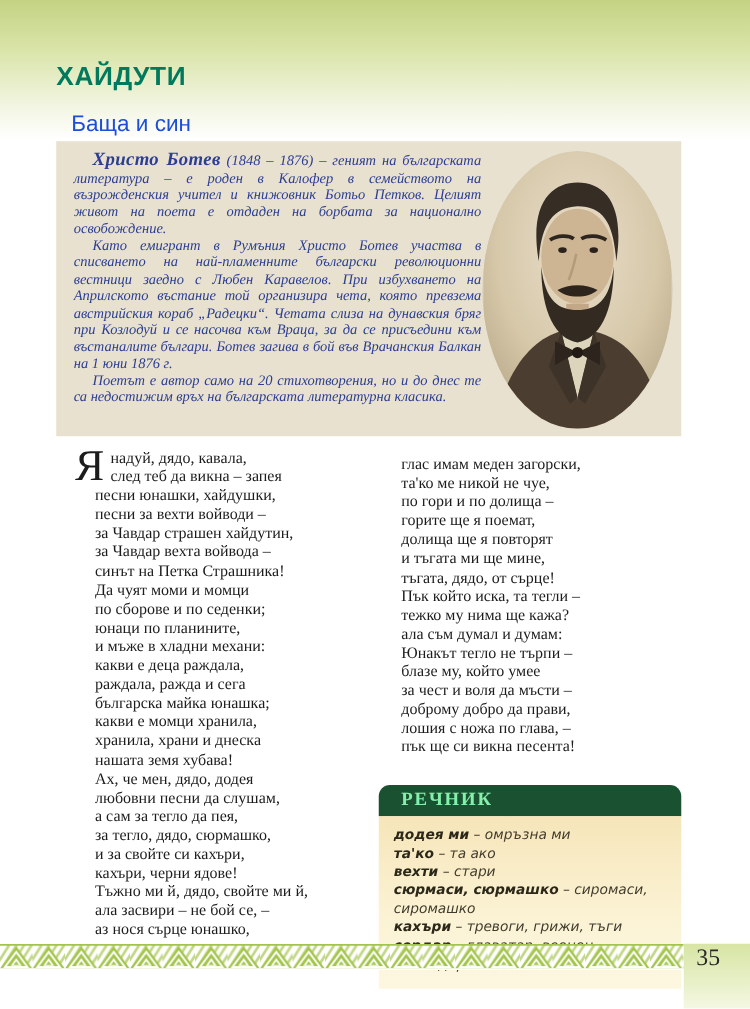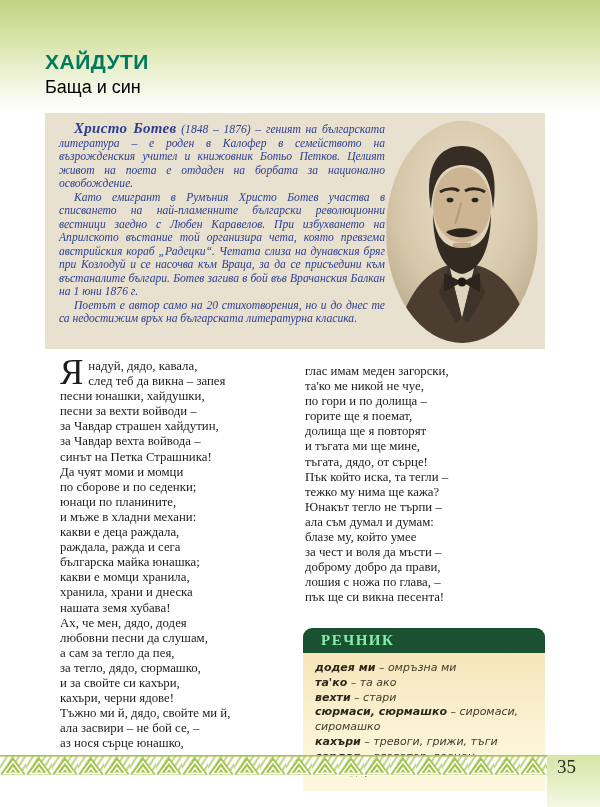--- a/index.html
+++ b/index.html
@@ -11,23 +11,23 @@
   .top-band{
     position:absolute;left:0;top:0;width:600px;height:112px;
     background:linear-gradient(180deg,#c3d383 0%,#d9e4a8 35%,#f2f5e1 75%,#ffffff 100%);
   }
   .page-title{
     position:absolute;left:45px;top:50px;margin:0;
     font-family:"Liberation Sans",sans-serif;font-weight:bold;
     font-size:21px;color:#00795c;letter-spacing:.5px;
   }
   .page-subtitle{
-    position:absolute;left:45px;top:77px;margin:0;
+    position:absolute;left:45px;top:77px;margin:12px;
     font-family:"Liberation Sans",sans-serif;font-weight:normal;
-    font-size:18px;color:#000000;
+    font-size:18px;color:#1d4ed8;
   }
   
   .bio-box{
     position:absolute;left:45px;top:113px;width:500px;height:236px;
     background:#e9e1d0;
   }
   .bio-text{
     position:absolute;left:14px;top:9px;width:326px;
     font-style:italic;color:#2b3e92;font-size:11.6px;line-height:13.5px;
     text-align:justify;
@@ -36,21 +36,21 @@
   .bio-name{font-weight:bold;font-size:15px;letter-spacing:.3px;}
   .portrait{
     position:absolute;left:341px;top:8px;width:152px;height:222px;
     border-radius:50%;overflow:hidden;box-shadow:0 0 6px rgba(90,75,50,.35) inset;
   }
   .portrait svg{display:block;}
   
   .poem-col{position:absolute;color:#1c1c1c;font-size:12.8px;line-height:15.1px;}
   .poem-left{left:60px;top:359px;width:235px;}
   .poem-right{left:305px;top:364px;width:240px;}
-  .poem-line{white-space:nowrap;}
+  .poem-line{white-space:nowrap;margin-left:16px;}
   .dropcap{
     float:left;font-size:35px;line-height:28px;height:29px;
     padding-right:5px;font-weight:normal;color:#1c1c1c;
   }
   
   .glossary{
     position:absolute;left:303px;top:628px;width:242px;
   }
   .glossary-header{
     background:#1a5130;color:#86efac;font-family:"Liberation Serif",serif;
@@ -193,23 +193,23 @@
       <div class="poem-line">долища ще я повторят</div>
 
       <div class="poem-line">и тъгата ми ще мине,</div>
 
       <div class="poem-line">тъгата, дядо, от сърце!</div>
 
       <div class="poem-line">Пък който иска, та тегли –</div>
 
       <div class="poem-line">тежко му нима ще кажа?</div>
 
+      <div class="poem-line">ала съм думал и думам:</div>
+
       <div class="poem-line">Юнакът тегло не търпи –</div>
-
-      <div class="poem-line">ала съм думал и думам:</div>
 
       <div class="poem-line">блазе му, който умее</div>
 
       <div class="poem-line">за чест и воля да мъсти –</div>
 
       <div class="poem-line">доброму добро да прави,</div>
 
       <div class="poem-line">лошия с ножа по глава, –</div>
 
       <div class="poem-line">пък ще си викна песента!</div>

